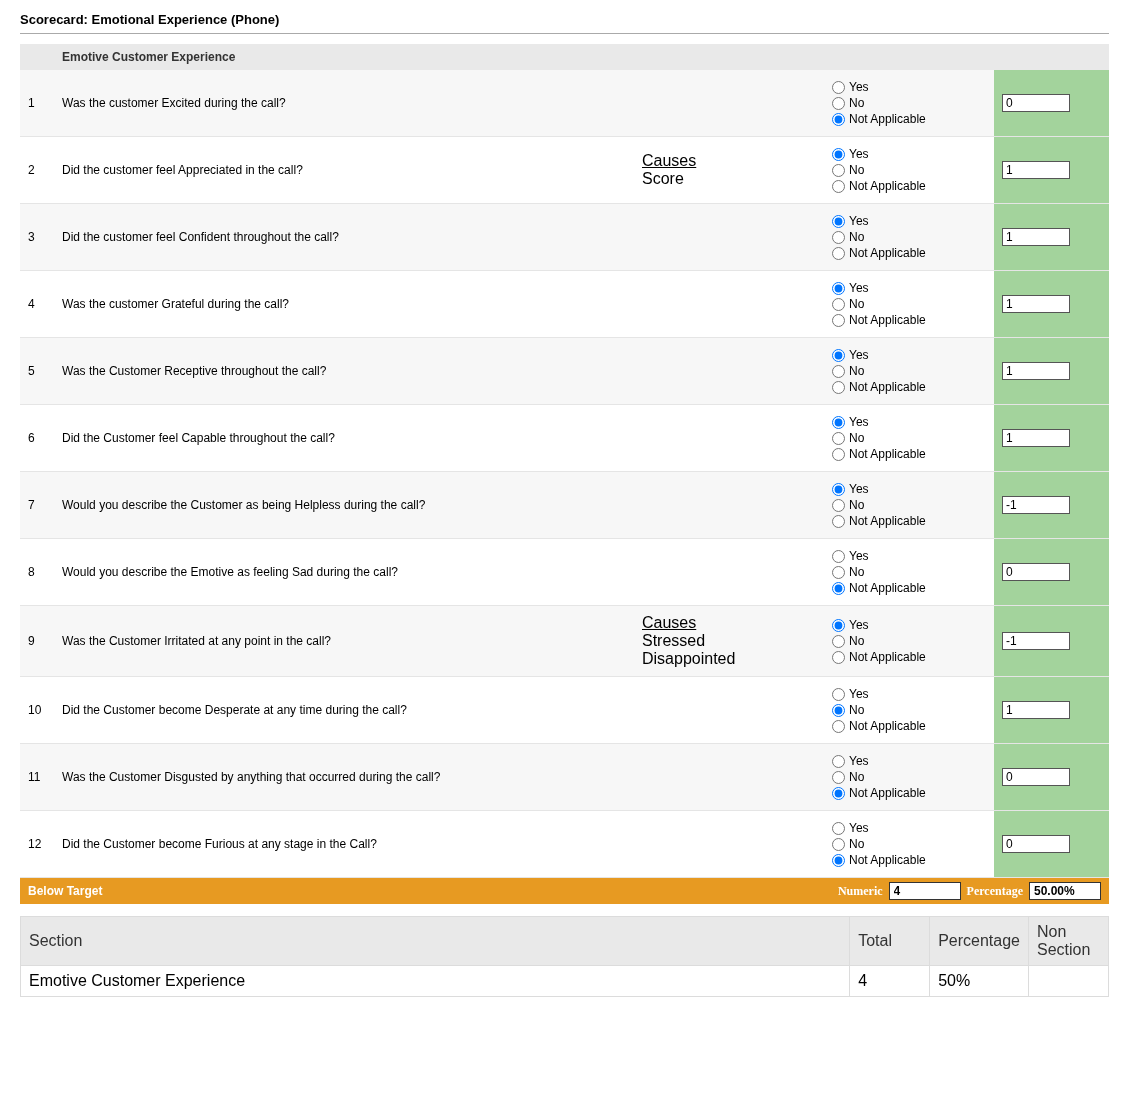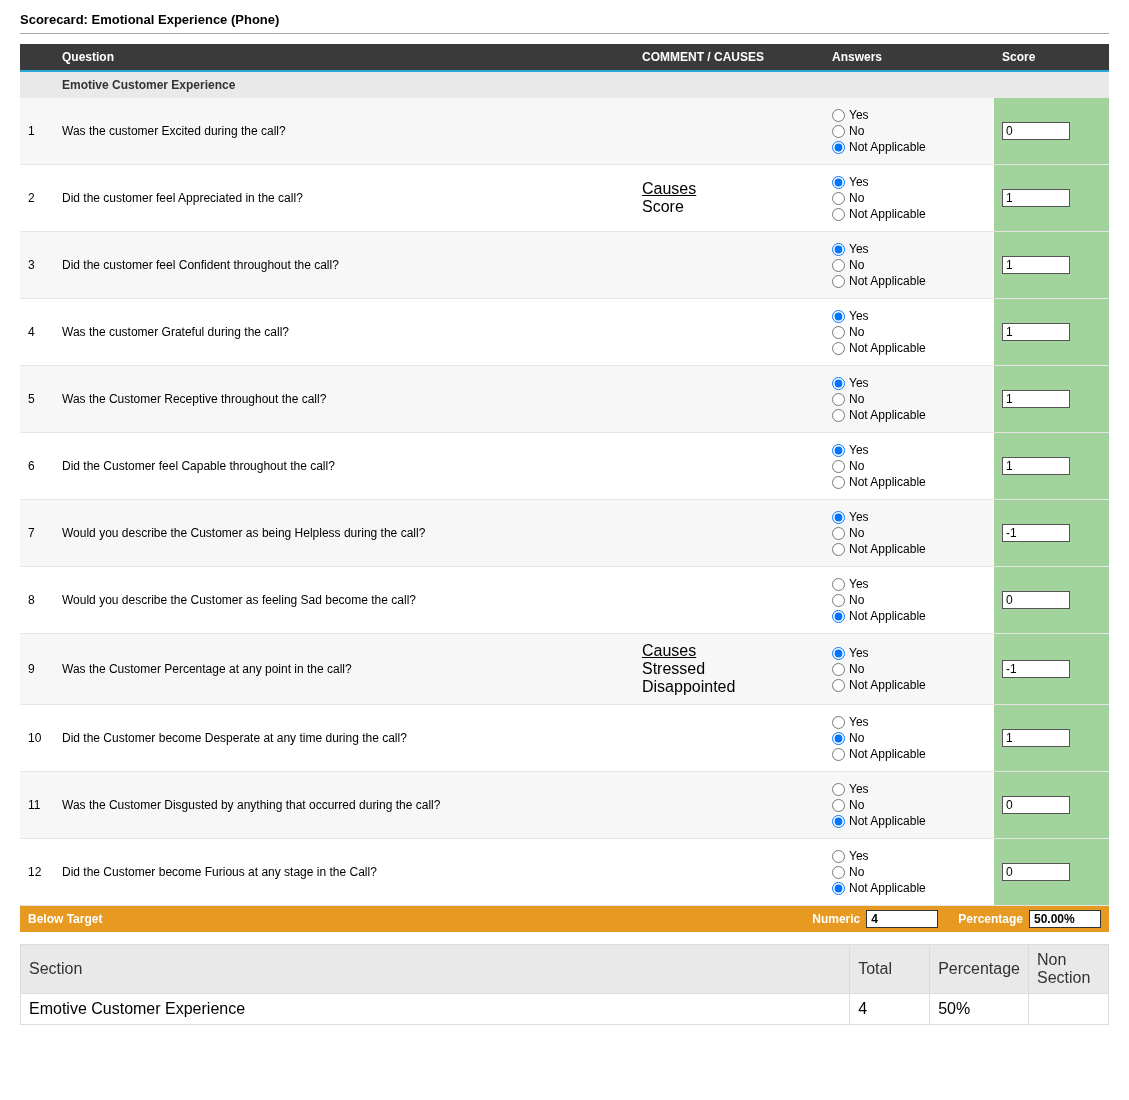--- a/index.html
+++ b/index.html
@@ -87,21 +87,21 @@
     display: flex;
     align-items: center;
     background: #e79a22;
     color: #fff;
     font-weight: bold;
     font-size: 12px;
     padding: 4px 8px;
     margin-top: 0;
   }
   .footer-bar .spacer { flex: 1; }
-  .footer-bar .metric-label { margin: 0 6px 0 20px; }
+  .footer-bar .metric-label { margin: 0 6px 0 6px; font-family: Liberation Serif, serif; }
   .footer-bar .metric-box {
     width: 62px;
     padding: 1px 4px;
     color: #000;
     background: #fff;
     border: 1px solid #333;
     font-weight: bold;
     font-size: 12px;
   }
 
@@ -136,27 +136,20 @@
 
 <table class="main">
   <colgroup>
     <col class="idx">
       <col class="q">
       <col class="com">
       <col class="ans">
       <col class="score">
   </colgroup>
   <tbody>
-      <tr class="header">
-    <th></th>
-    <th>Question</th>
-    <th class="center">COMMENT / CAUSES</th>
-    <th>Answers</th>
-    <th>Score</th>
-  </tr>
   <tr class="section">
     <td></td>
     <td>Emotive Customer Experience</td>
     <td></td>
         <td></td>
         <td></td>
   </tr>
   </tbody>
     <tbody id="question-rows">
       <tr class="qrow alt">
@@ -297,41 +290,41 @@
           </label>
           <label class="radio-line">
             <input type="radio" name="q6" style="">
             <span>Not Applicable</span>
           </label>
         </td>
         <td class="scorecell"><input class="score-input" value="-1" style=""></td>
       </tr>
       <tr class="qrow">
         <td class="idx">8</td>
-        <td class="q">Would you describe the Customer as feeling Sad become the call?</td>
+        <td class="q">Would you describe the Emotive as feeling Sad during the call?</td>
         <td class="com"></td>
         <td class="ans">
           <label class="radio-line">
             <input type="radio" name="q7" style="">
             <span>Yes</span>
           </label>
           <label class="radio-line">
             <input type="radio" name="q7" style="">
             <span>No</span>
           </label>
           <label class="radio-line">
             <input type="radio" name="q7" checked="" style="">
             <span>Not Applicable</span>
           </label>
         </td>
         <td class="scorecell"><input class="score-input" value="0" style=""></td>
       </tr>
       <tr class="qrow alt">
         <td class="idx">9</td>
-        <td class="q">Was the Customer Percentage at any point in the call?</td>
+        <td class="q">Was the Customer Irritated at any point in the call?</td>
         <td class="com">
           <div class="causes-label">Causes</div>
           <div>Stressed</div>
           <div>Disappointed</div>
         </td>
         <td class="ans">
           <label class="radio-line">
             <input type="radio" name="q8" checked="" style="">
             <span>Yes</span>
           </label>

